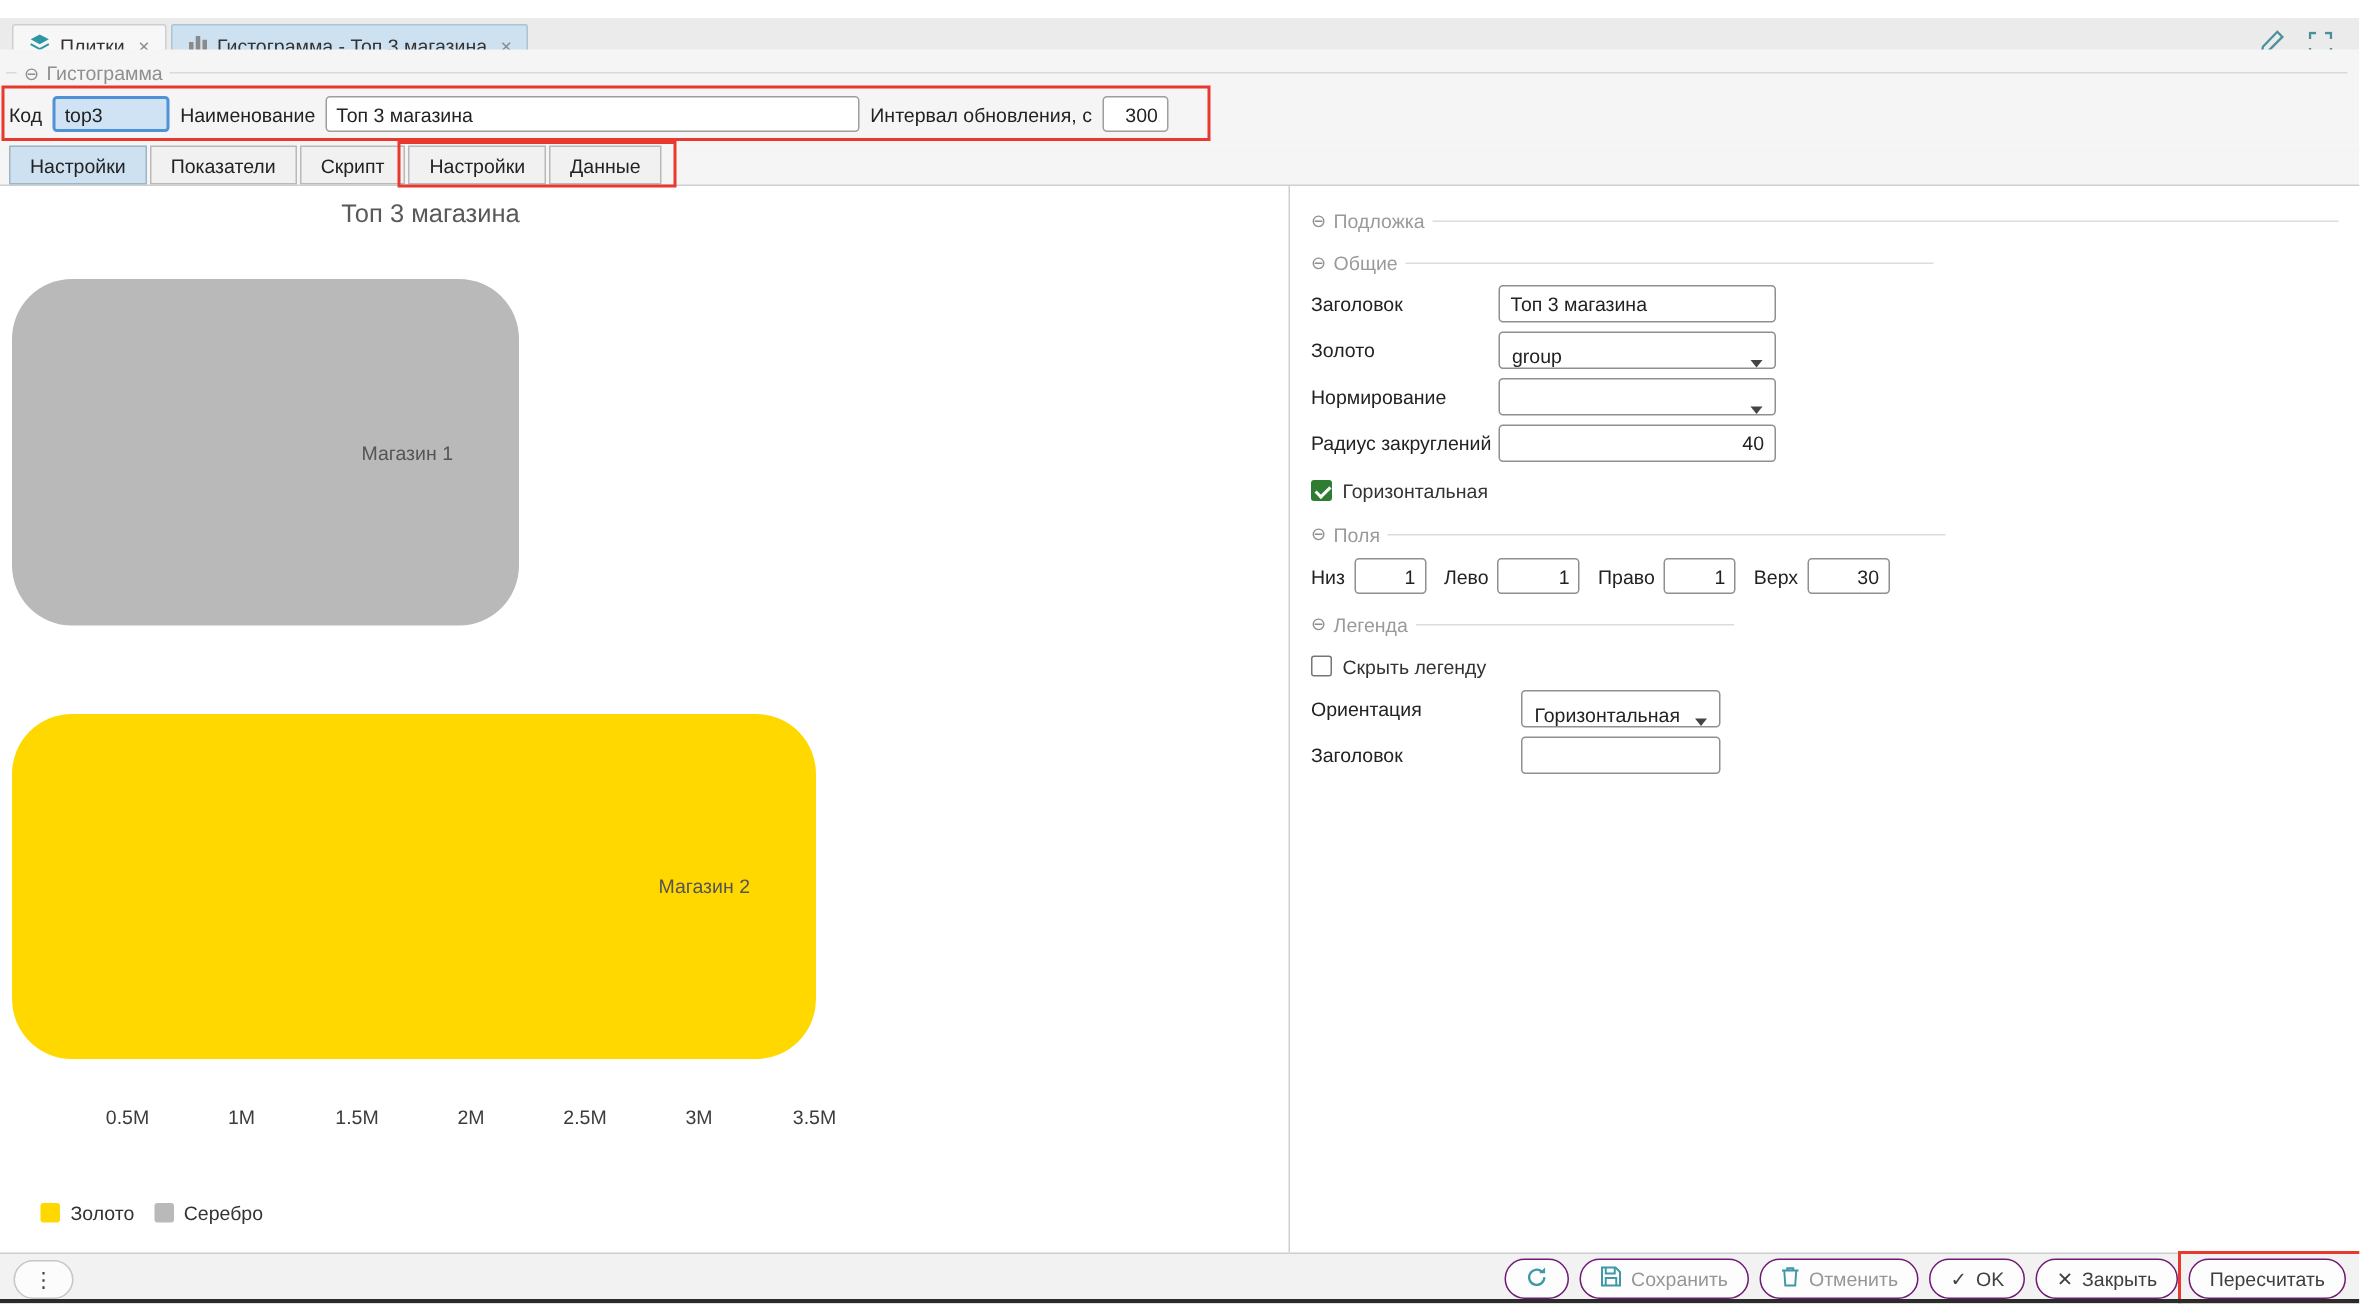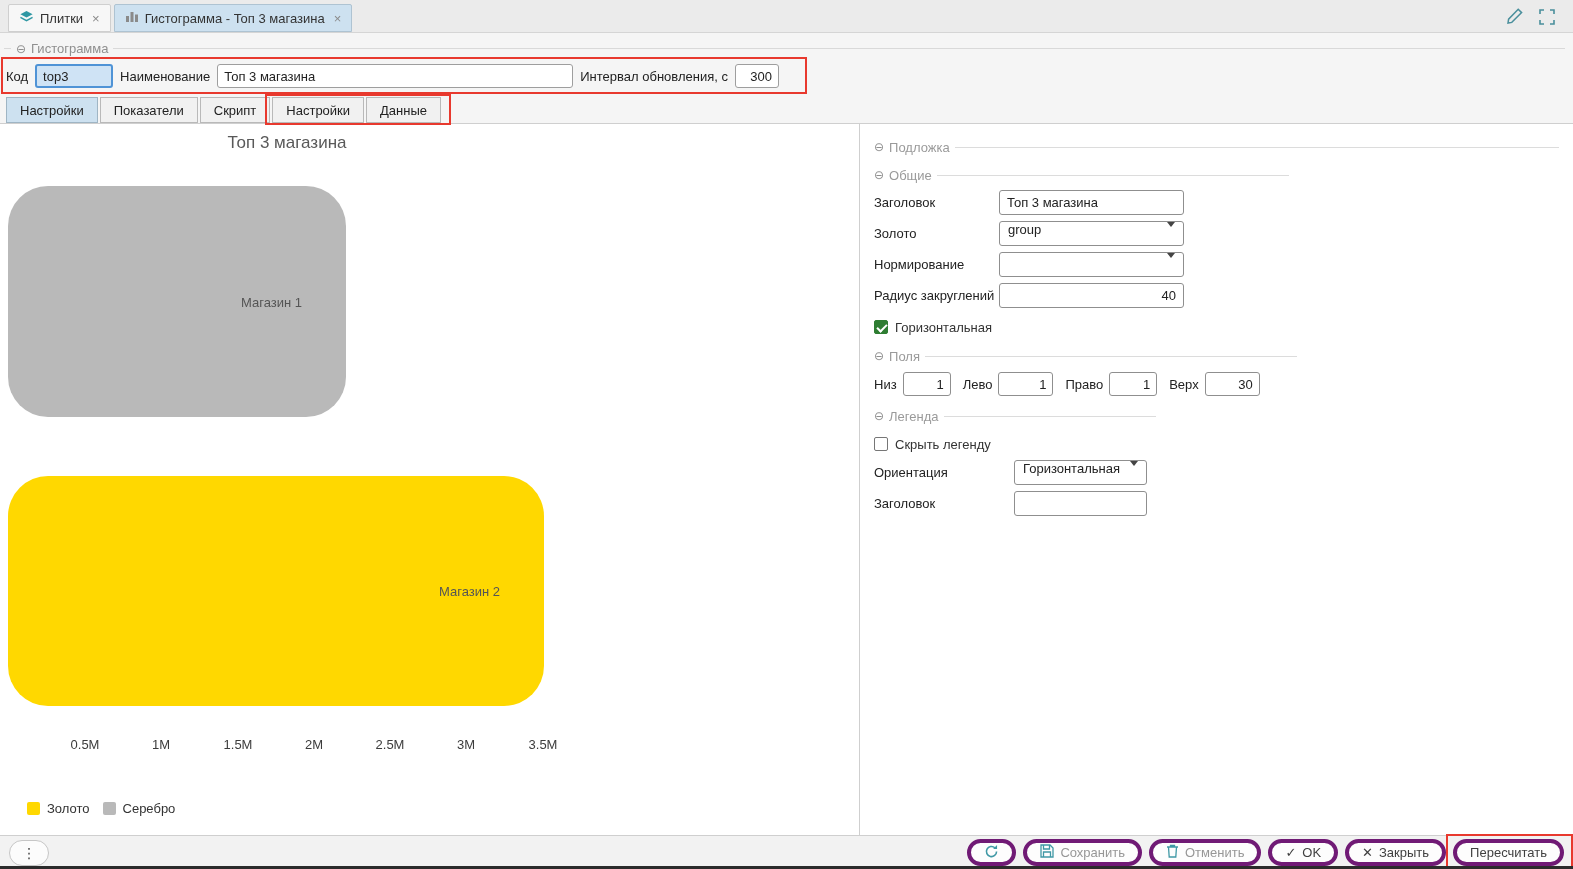--- a/index.html
+++ b/index.html
@@ -1,21 +1,21 @@
 <!DOCTYPE html>
 <html><head>
 <meta charset="utf-8">
 <style>
   * { box-sizing: border-box; margin: 0; padding: 0; }
   html,body { width:1573px; height:869px; }
   body { font-family:"Liberation Sans", sans-serif; font-size:13px; color:#333; background:#fff; }
   .app { position:relative; width:1573px; height:869px; overflow:hidden; background:#fff; }
 
   
-  .tabbar { position:absolute; top:0; left:0; right:0; height:33px; background:#ebebeb;
+  .tabbar { position:absolute; top:12px; left:0; right:0; height:33px; background:#ebebeb;
             border-bottom:1px solid #d5d5d5; display:flex; align-items:flex-end; padding:0 8px; gap:3px; }
   .wtab { height:28px; display:flex; align-items:center; gap:6px; padding:0 10px;
           background:#f7f7f7; border:1px solid #cfcfcf; border-radius:2px 2px 0 0; cursor:default; }
   .wtab.active { background:#cde1f0; border-color:#aec3d2; }
   .wtab .tab-close { color:#8a8a8a; font-size:13px; margin-left:3px; }
   .tabbar-icons { margin-left:auto; display:flex; align-items:center; gap:16px; padding:0 10px 7px 0; }
   .tabbar-icons svg { display:block; }
 
   
   .form-head { position:absolute; top:33px; left:0; right:0; height:64px; background:#f5f5f5; }
@@ -71,21 +71,21 @@
   .gh-line.w-legend { width:212px; }
   .group-header.first { margin-top:12px; }
   .prow { display:flex; align-items:center; margin-top:5px; height:26px; }
   .prow > label { width:125px; color:#222; white-space:nowrap; }
   .prow.legend-row > label { width:140px; }
   .p-inp { width:185px; height:25px; border:1px solid #8f8f8f; border-radius:3px; padding:0 7px;
            font:13px "Liberation Sans", sans-serif; color:#222; background:#fff; }
   .p-inp.num { text-align:right; }
   .p-inp.narrow { width:133px; }
   .sel { width:185px; height:25px; border:1px solid #8f8f8f; border-radius:3px; background:#fff;
-         display:flex; align-items:flex-start; justify-content:space-between; padding:0 8px; color:#222; cursor:default; }
+         display:flex; align-items:flex-end; justify-content:space-between; padding:0 8px; color:#222; cursor:default; }
   .sel.narrow { width:133px; }
   .arrow-down { width:0; height:0; border-left:4px solid transparent; border-right:4px solid transparent; border-top:5px solid #444; }
   .cbrow { display:flex; align-items:center; gap:7px; margin-top:9px; height:20px; }
   .checkbox { position:relative; width:14px; height:14px; border:1px solid #767676; border-radius:2px; background:#fff; }
   .checkbox.checked { background:#2e7d32; border-color:#2e7d32; }
   .checkbox.checked::after { content:""; position:absolute; left:4px; top:1px; width:4px; height:8px;
                              border:solid #fff; border-width:0 2px 2px 0; transform:rotate(45deg); }
   .margins-row { display:flex; align-items:center; margin-top:6px; height:26px; }
   .margins-row label { color:#222; margin-right:6px; }
   .margins-row label:not(:first-child) { margin-left:12px; }
@@ -93,21 +93,21 @@
            font:13px "Liberation Sans", sans-serif; color:#222; }
   .m-inp.w48 { width:48px; }
   .m-inp.w55 { width:55px; }
 
   
   .footer { position:absolute; left:0; right:0; bottom:0; height:34px; background:#f2f2f2;
             border-top:1px solid #cfcfcf; display:flex; align-items:center; padding:0 9px; }
   .more-btn { width:40px; height:26px; border:1px solid #c6c6c6; border-radius:13px; background:#fcfcfc;
               display:flex; align-items:center; justify-content:center; font-size:14px; color:#444; cursor:default; }
   .f-spacer { flex:1; }
-  .fbtn { height:27px; margin-left:7px; border:4px solid #701a75; border-radius:14px; background:#fdfdfd;
+  .fbtn { height:27px; margin-left:7px; border:1px solid #701a75; border-radius:14px; background:#fdfdfd;
           display:flex; align-items:center; gap:6px; padding:0 13px; font-size:13px; color:#3f3f3f; cursor:default; white-space:nowrap; }
   .fbtn.muted { color:#979797; }
   .fbtn .glyph { font-size:13px; color:#3f3f3f; }
   .recalc-wrap { position:relative; margin-left:7px; }
   .recalc-wrap .fbtn { margin-left:0; }
   #hl-recalc { left:-7px; top:-5px; width:127px; height:37px; }
   .bottom-edge { position:absolute; left:0; right:0; bottom:0; height:3px; background:#2b2b2b; z-index:30; }
 </style>
 </head>
 <body>

